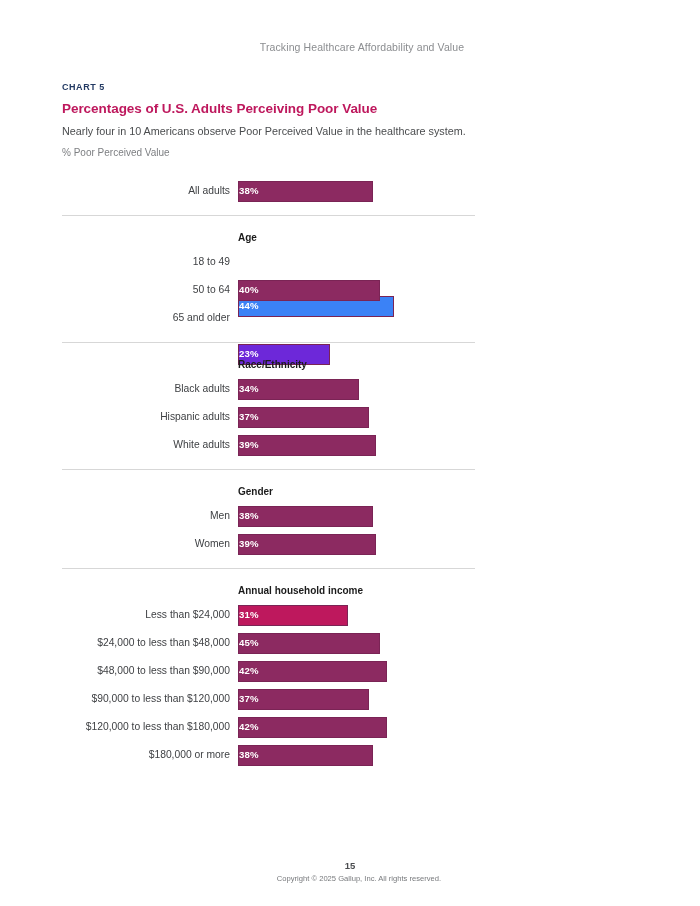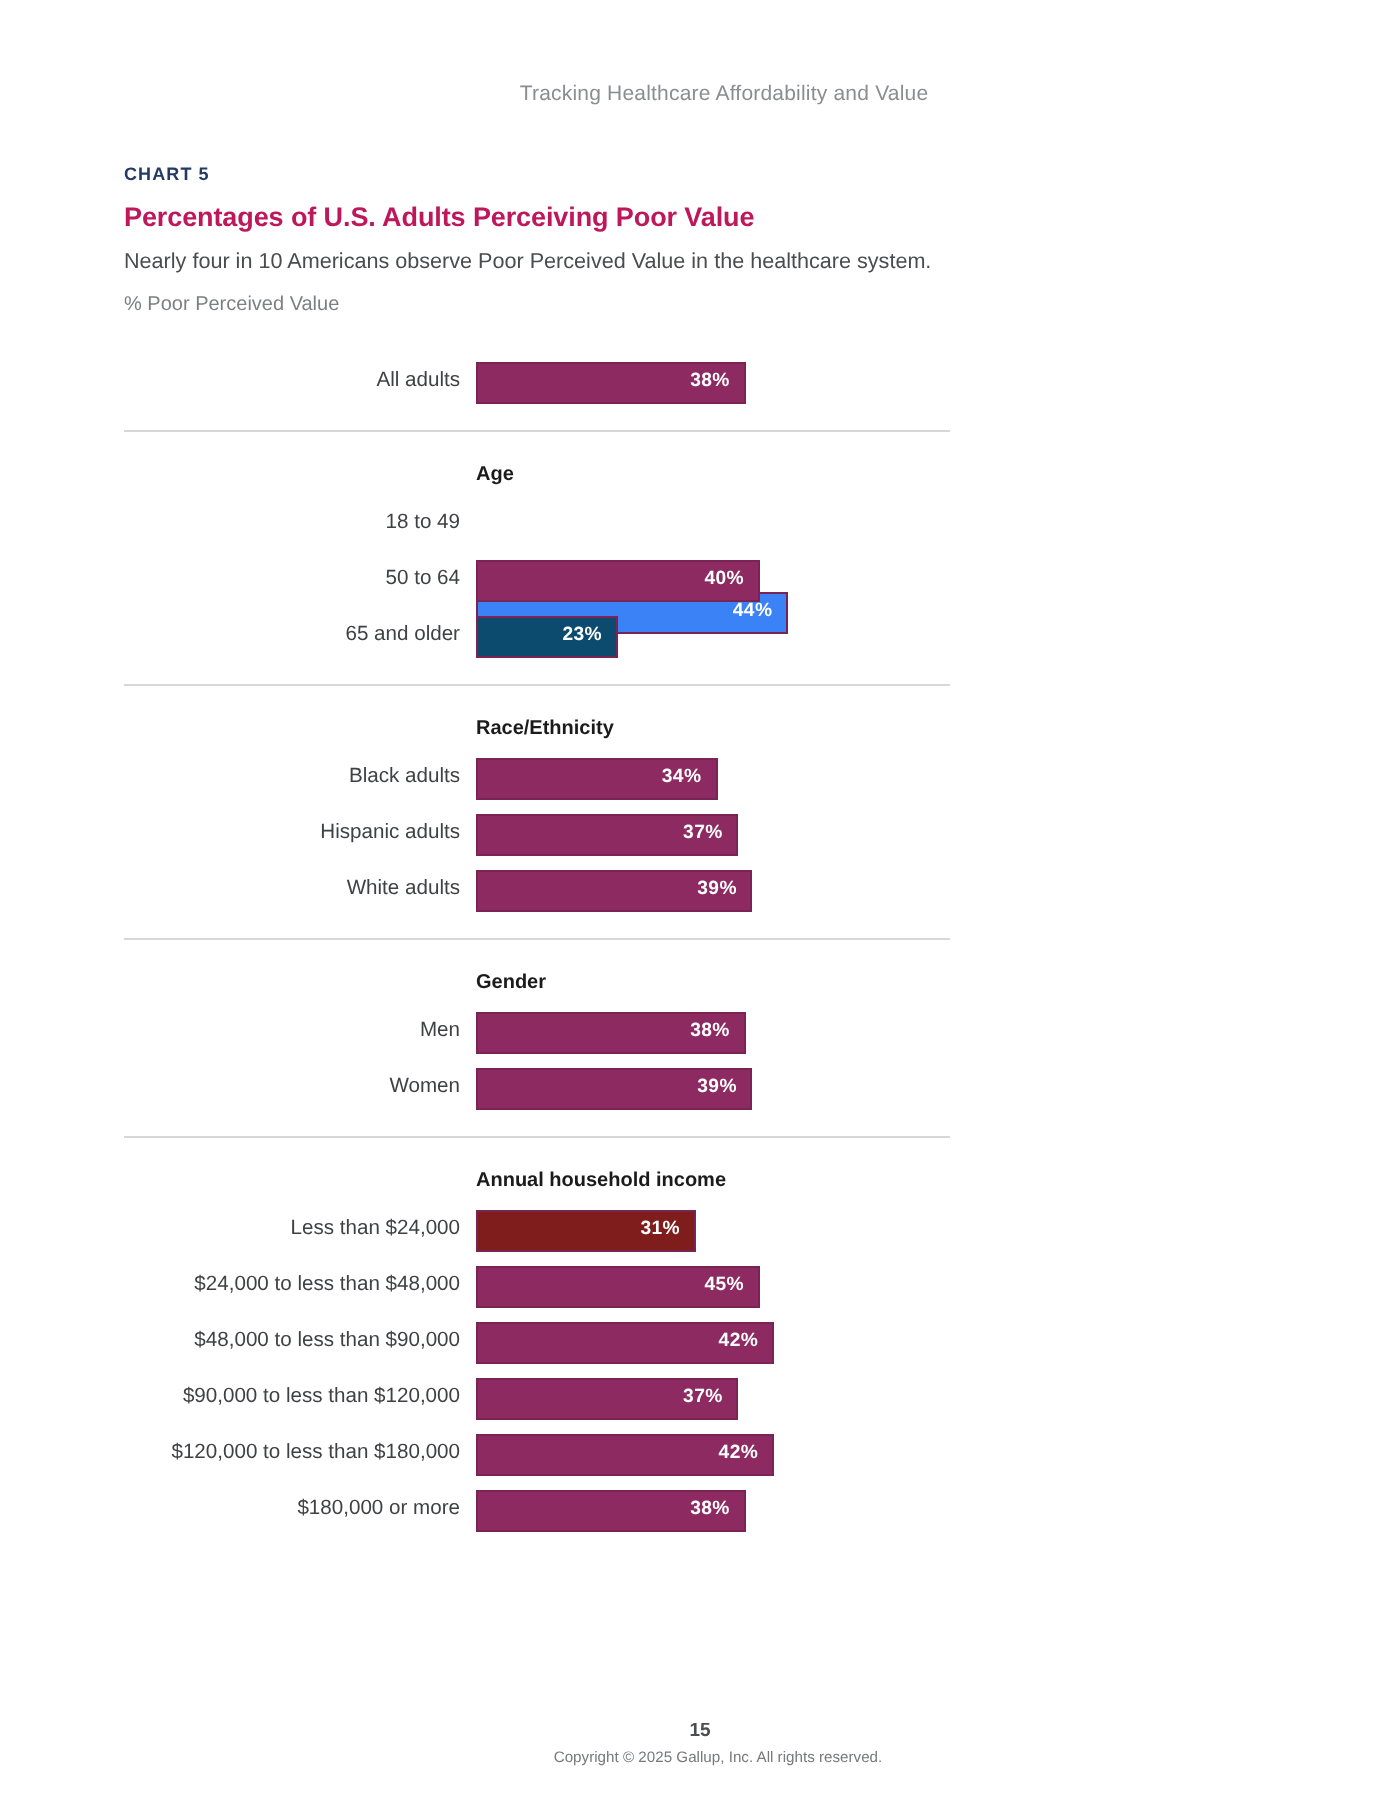--- a/index.html
+++ b/index.html
@@ -115,21 +115,20 @@
   .bar {
     position: absolute;
     left: 0;
     top: 0;
     height: 21px;
     background: #8c2a61;
     border: 1px solid #7a2455;
     box-sizing: border-box;
     display: flex;
     align-items: center;
-    justify-content: flex-end;
   }
   .bar-value {
     font-size: 9.6px;
     font-weight: bold;
     color: #ffffff;
     padding-right: 7px;
     letter-spacing: 0.2px;
     line-height: 1;
   }
 
@@ -198,21 +197,21 @@
           <div class="row-label">50 to 64</div>
           <div class="bar-wrap">
             <div class="bar" style="width: 142px; background: rgb(140, 42, 97); border-color: rgb(122, 36, 85);">
               <span class="bar-value">40%</span>
             </div>
           </div>
         </div>
         <div class="row">
           <div class="row-label">65 and older</div>
           <div class="bar-wrap">
-            <div class="bar" style="width: 71px; background: #0c4a6e; border-color: rgb(122, 36, 85);">
+            <div class="bar" style="width: 92px; background: #6d28d9; border-color: rgb(122, 36, 85); margin-top: 36px;">
               <span class="bar-value">23%</span>
             </div>
           </div>
         </div>
       </div>
       <div class="section">
         <div class="sec-gap-top"></div>
         <div class="divider"></div>
         <div class="sec-gap-bottom"></div>
         <div class="section-title">Race/Ethnicity</div>
@@ -264,21 +263,21 @@
         </div>
       </div>
       <div class="section">
         <div class="sec-gap-top"></div>
         <div class="divider"></div>
         <div class="sec-gap-bottom"></div>
         <div class="section-title">Annual household income</div>
         <div class="row">
           <div class="row-label">Less than $24,000</div>
           <div class="bar-wrap">
-            <div class="bar" style="width: 110.05px; background: #7f1d1d; border-color: rgb(122, 36, 85);">
+            <div class="bar" style="width: 110.05px; background: #be185d; border-color: rgb(122, 36, 85);">
               <span class="bar-value">31%</span>
             </div>
           </div>
         </div>
         <div class="row">
           <div class="row-label">$24,000 to less than $48,000</div>
           <div class="bar-wrap">
             <div class="bar" style="width: 142px; background: rgb(140, 42, 97); border-color: rgb(122, 36, 85);">
               <span class="bar-value">45%</span>
             </div>

